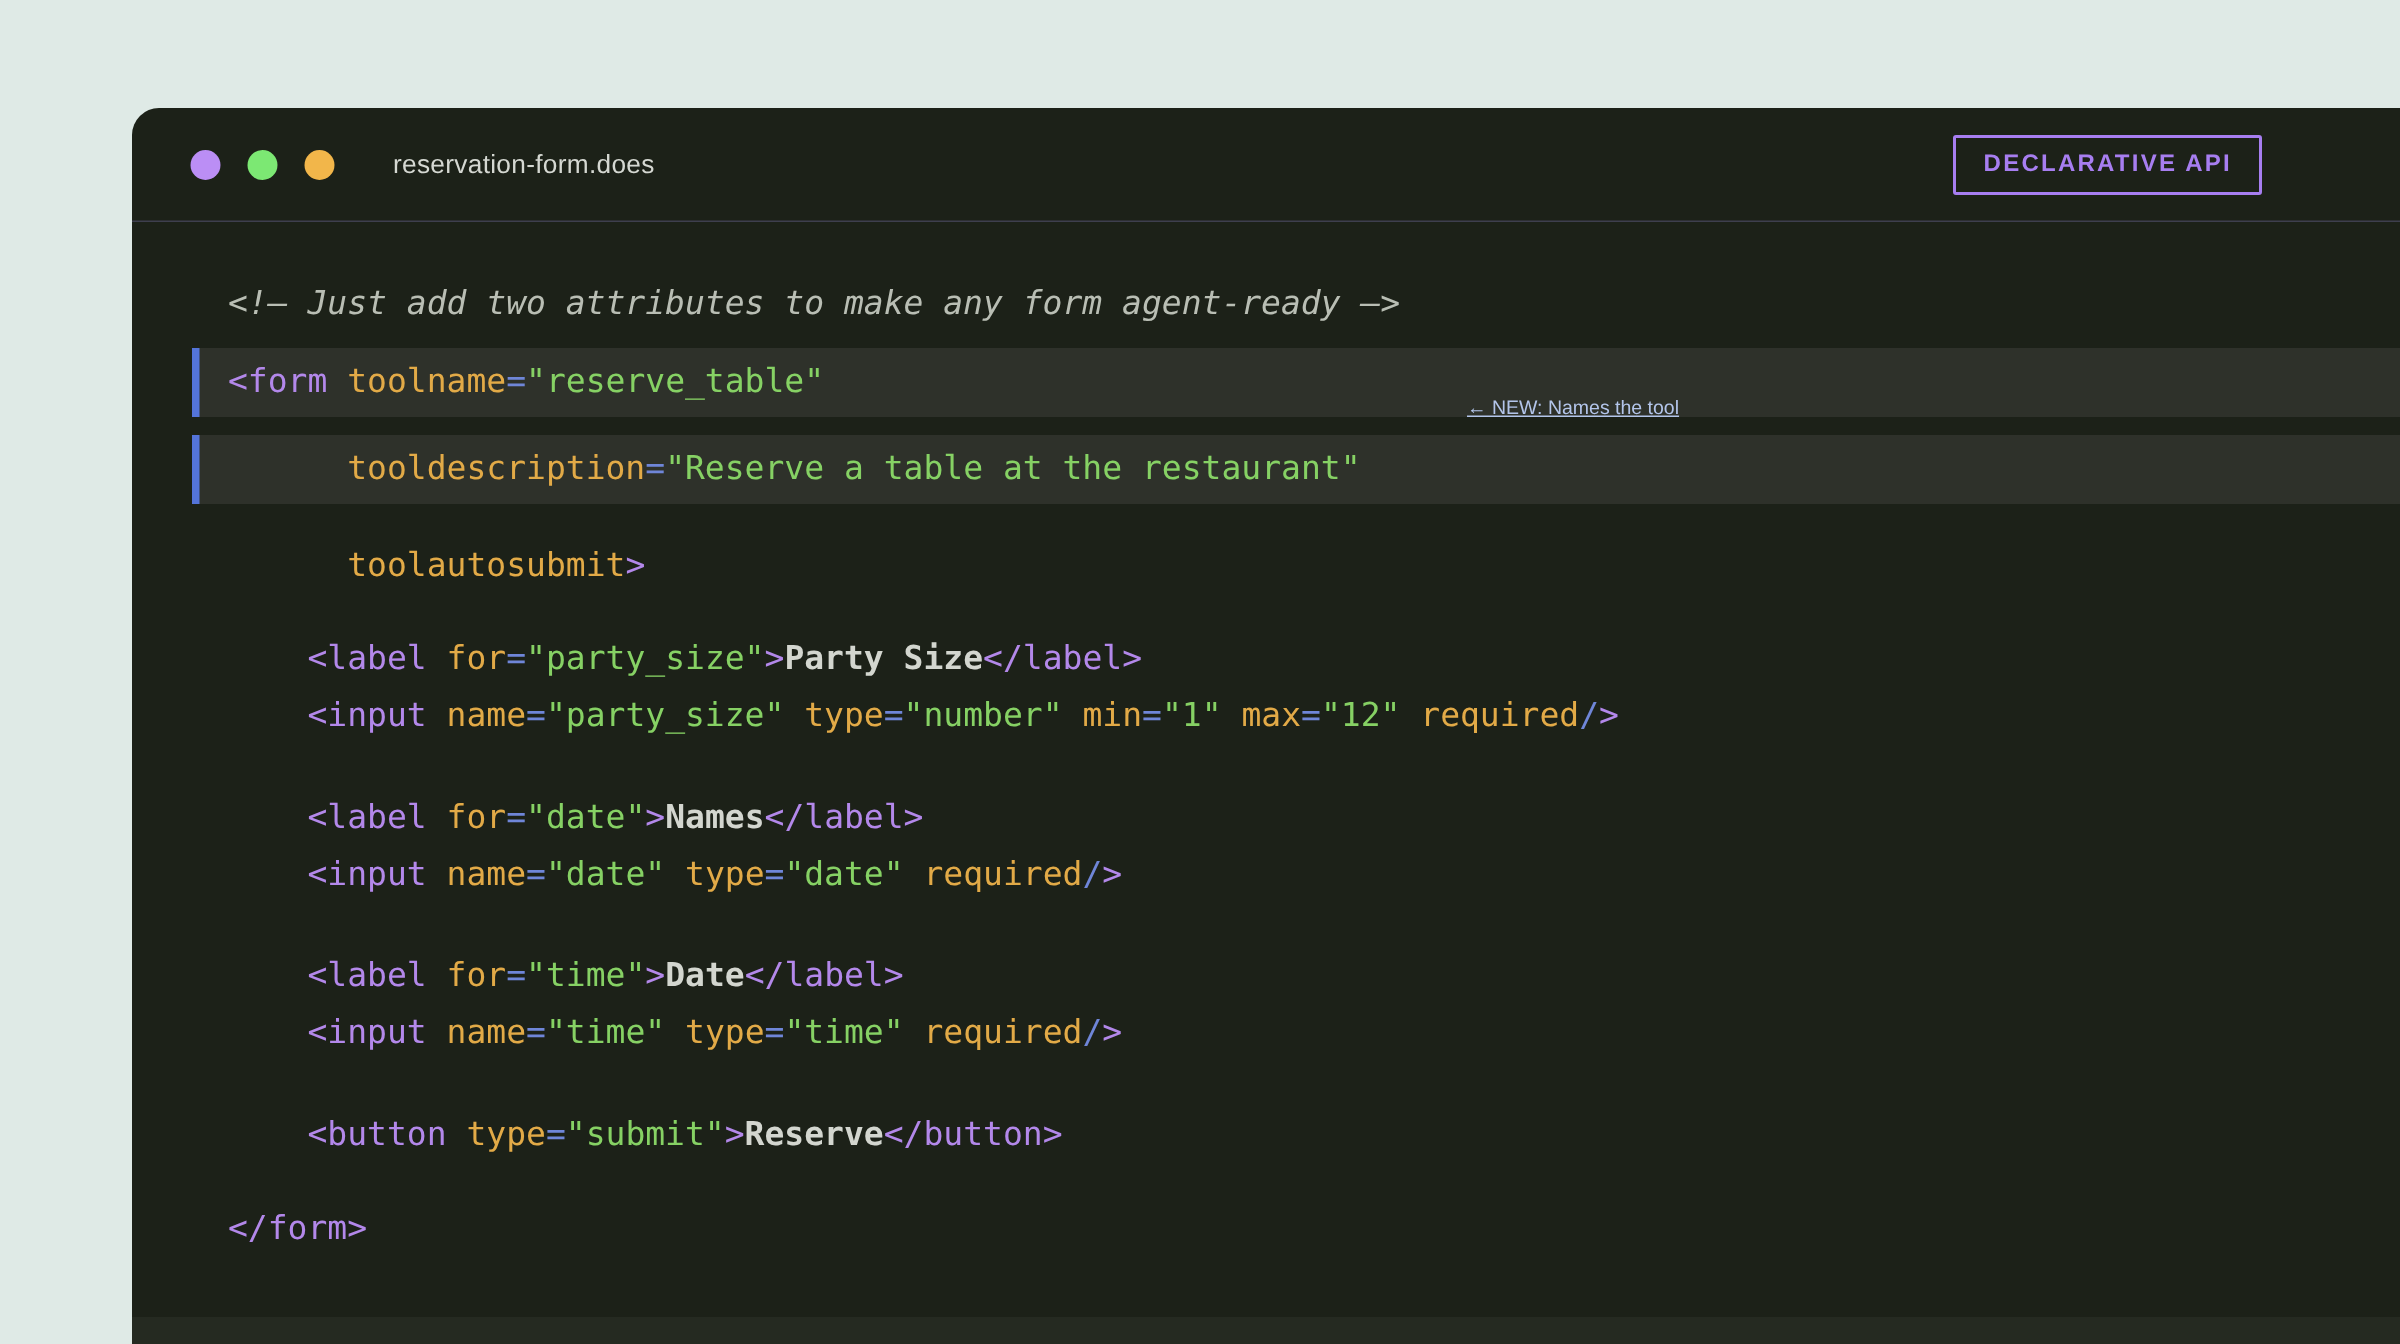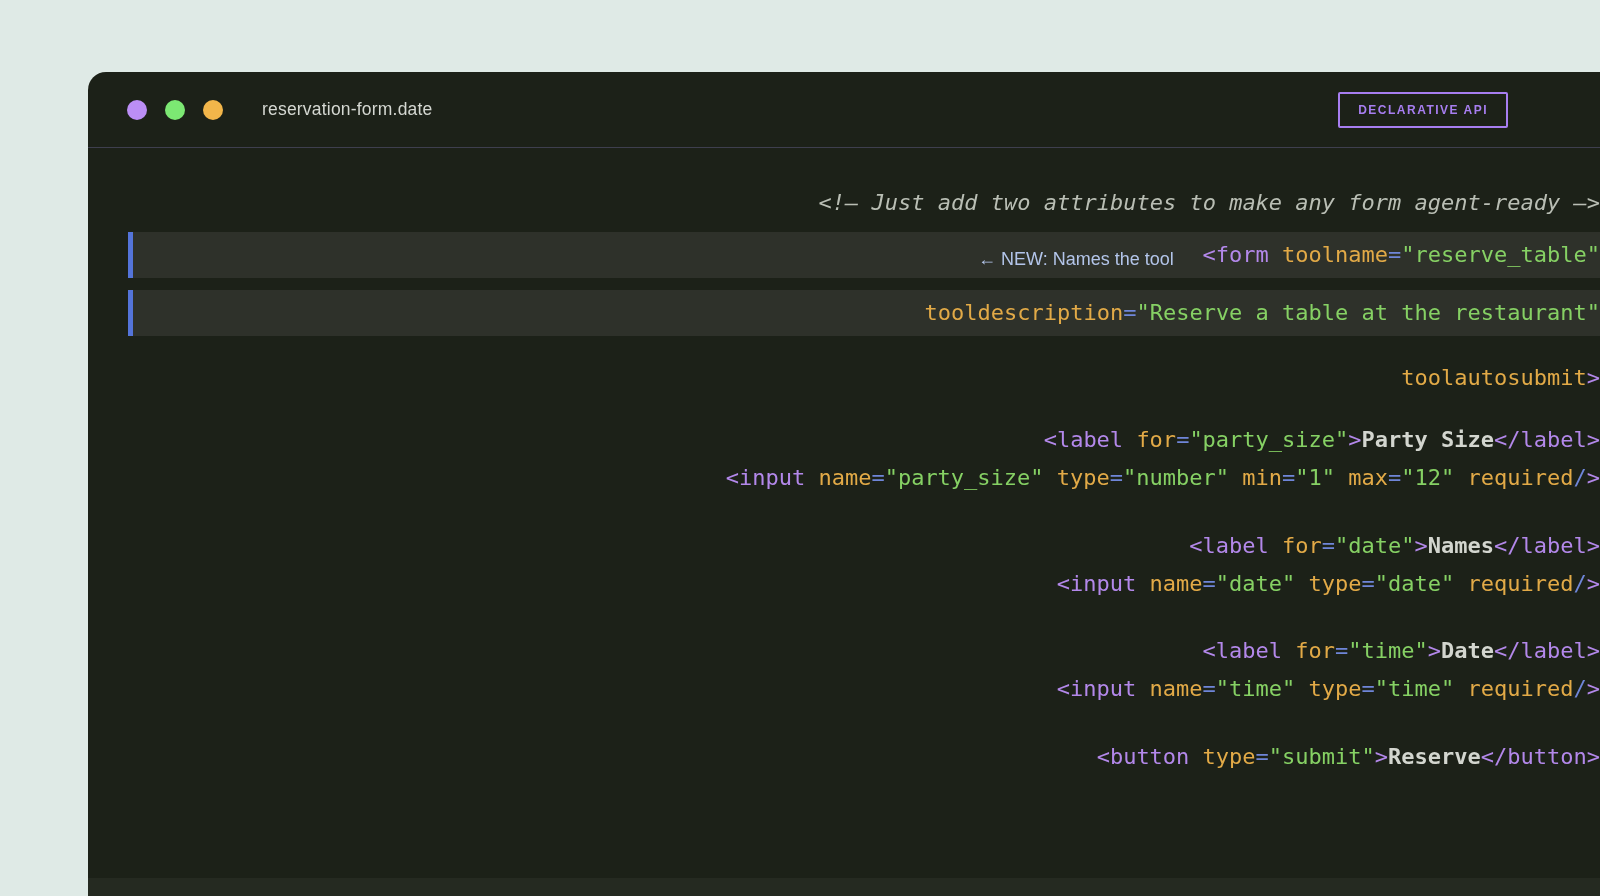--- a/index.html
+++ b/index.html
@@ -29,51 +29,51 @@
     margin-left: 39px;
     color: var(--title_text, #d5d8d2);
     font-size: 17.5px;
     letter-spacing: .2px;
   }
 
   .badge {
     margin-left: auto; margin-right: 92px;
     border: 2px solid var(--badge, #a77ef0);
     color: var(--badge, #a77ef0);
-    font-size: 12px; font-weight: 700; letter-spacing: 1.5px;
+    font-size: 16px; font-weight: 700; letter-spacing: 1.5px;
     padding: 9px 18px;
     background: transparent;
     border-radius: 2px;
     font-family: "Liberation Sans", sans-serif;
   }
 
   .code-area {
     padding-top: 36px;
     font-family: "DejaVu Sans Mono", monospace;
     font-size: 22px;
     color: var(--plain, #d3d6cf);
-    text-align: right;
   }
 
   .code-line { position: relative; height: 38px; line-height: 38px; padding-left: 64px; white-space: pre; }
   .code-line.comment { font-style: italic; }
   .code-line.highlight {
     height: 46px; line-height: 46px;
     margin-left: 40px; padding-left: 24px;
     background: var(--highlight_bg, #2e312a);
   }
   .hl-bar { position: absolute; left: 0; top: 0; bottom: 0; width: 5px; background: var(--highlight_bar, #5474d9); }
 
   .annotation {
-    position: absolute; top: 4px; left: 850px;
+    position: absolute; top: 17px; left: 850px;
     font-family: "Liberation Sans", sans-serif;
     font-style: normal;
-    font-size: 18px;
+    font-size: 13px;
     color: var(--annotation, #b3c5ea);
     white-space: nowrap;
+    text-decoration: underline;
   }
 
   .tk-tag     { color: var(--tag, #b388ea); }
   .tk-attr    { color: var(--attr, #e2aa47); }
   .tk-str     { color: var(--str, #86d164); }
   .tk-punct   { color: var(--punct, #6f86d8); }
   .tk-plain   { color: var(--plain, #d3d6cf); font-weight: bold; }
   .tk-comment { color: var(--comment, #b9beb4); }
 
   .window-footer {
@@ -84,21 +84,21 @@
 </head>
 <body>
 
 <div class="window">
   <div class="titlebar">
     <div class="dots">
       <span class="dot purple"></span>
       <span class="dot green"></span>
       <span class="dot orange"></span>
     </div>
-    <span class="win-title">reservation-form.date</span>
+    <span class="win-title">reservation-form.does</span>
     <span class="badge">DECLARATIVE API</span>
   </div>
 
   <div class="code-area">
       <div class="code-line comment"><span><span class="tk-comment">&lt;!— Just add two attributes to make any form agent-ready —&gt;</span></span></div>
       <div style="height: 10px;"></div>
       <div class="code-line highlight"><span class="hl-bar"></span><span><span class="tk-tag">&lt;form</span><span class="tk-plain"> </span><span class="tk-attr">toolname</span><span class="tk-punct">=</span><span class="tk-str">"reserve_table"</span></span><span class="annotation">← NEW: Names the tool</span></div>
       <div style="height: 12px;"></div>
       <div class="code-line highlight"><span class="hl-bar"></span><span><span class="tk-plain">      </span><span class="tk-attr">tooldescription</span><span class="tk-punct">=</span><span class="tk-str">"Reserve a table at the restaurant"</span></span></div>
       <div style="height: 23px;"></div>
@@ -108,16 +108,17 @@
       <div class="code-line code"><span><span class="tk-plain">    </span><span class="tk-tag">&lt;input</span><span class="tk-plain"> </span><span class="tk-attr">name</span><span class="tk-punct">=</span><span class="tk-str">"party_size"</span><span class="tk-plain"> </span><span class="tk-attr">type</span><span class="tk-punct">=</span><span class="tk-str">"number"</span><span class="tk-plain"> </span><span class="tk-attr">min</span><span class="tk-punct">=</span><span class="tk-str">"1"</span><span class="tk-plain"> </span><span class="tk-attr">max</span><span class="tk-punct">=</span><span class="tk-str">"12"</span><span class="tk-plain"> </span><span class="tk-attr">required</span><span class="tk-punct">/</span><span class="tk-tag">&gt;</span></span></div>
       <div style="height: 30px;"></div>
       <div class="code-line code"><span><span class="tk-plain">    </span><span class="tk-tag">&lt;label</span><span class="tk-plain"> </span><span class="tk-attr">for</span><span class="tk-punct">=</span><span class="tk-str">"date"</span><span class="tk-tag">&gt;</span><span class="tk-plain">Names</span><span class="tk-tag">&lt;/label&gt;</span></span></div>
       <div class="code-line code"><span><span class="tk-plain">    </span><span class="tk-tag">&lt;input</span><span class="tk-plain"> </span><span class="tk-attr">name</span><span class="tk-punct">=</span><span class="tk-str">"date"</span><span class="tk-plain"> </span><span class="tk-attr">type</span><span class="tk-punct">=</span><span class="tk-str">"date"</span><span class="tk-plain"> </span><span class="tk-attr">required</span><span class="tk-punct">/</span><span class="tk-tag">&gt;</span></span></div>
       <div style="height: 29px;"></div>
       <div class="code-line code"><span><span class="tk-plain">    </span><span class="tk-tag">&lt;label</span><span class="tk-plain"> </span><span class="tk-attr">for</span><span class="tk-punct">=</span><span class="tk-str">"time"</span><span class="tk-tag">&gt;</span><span class="tk-plain">Date</span><span class="tk-tag">&lt;/label&gt;</span></span></div>
       <div class="code-line code"><span><span class="tk-plain">    </span><span class="tk-tag">&lt;input</span><span class="tk-plain"> </span><span class="tk-attr">name</span><span class="tk-punct">=</span><span class="tk-str">"time"</span><span class="tk-plain"> </span><span class="tk-attr">type</span><span class="tk-punct">=</span><span class="tk-str">"time"</span><span class="tk-plain"> </span><span class="tk-attr">required</span><span class="tk-punct">/</span><span class="tk-tag">&gt;</span></span></div>
       <div style="height: 30px;"></div>
       <div class="code-line code"><span><span class="tk-plain">    </span><span class="tk-tag">&lt;button</span><span class="tk-plain"> </span><span class="tk-attr">type</span><span class="tk-punct">=</span><span class="tk-str">"submit"</span><span class="tk-tag">&gt;</span><span class="tk-plain">Reserve</span><span class="tk-tag">&lt;/button&gt;</span></span></div>
       <div style="height: 25px;"></div>
+      <div class="code-line code"><span><span class="tk-tag">&lt;/form&gt;</span></span></div>
     </div>
 
   <div class="window-footer"></div>
 </div>
 
 </body></html>

